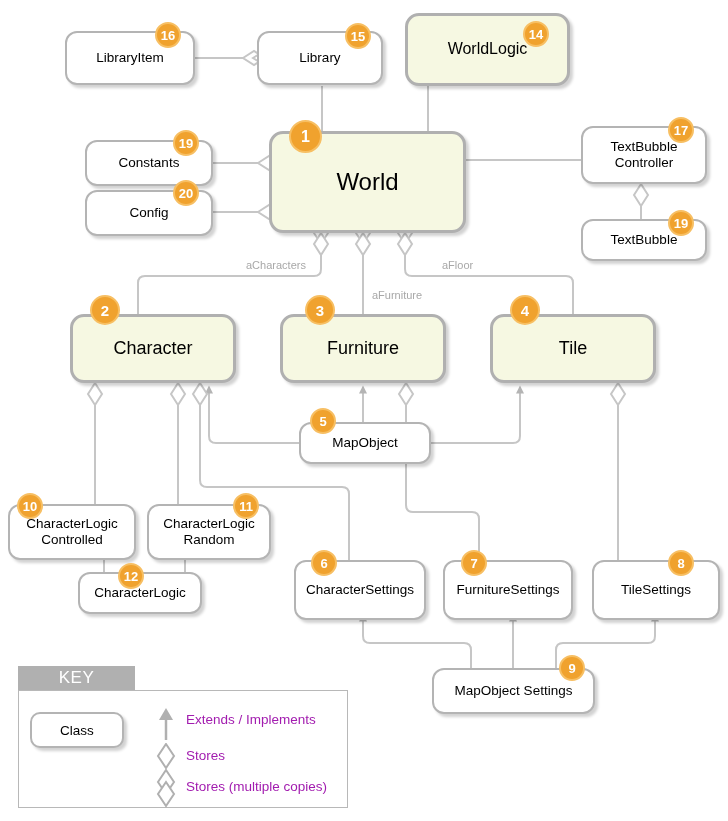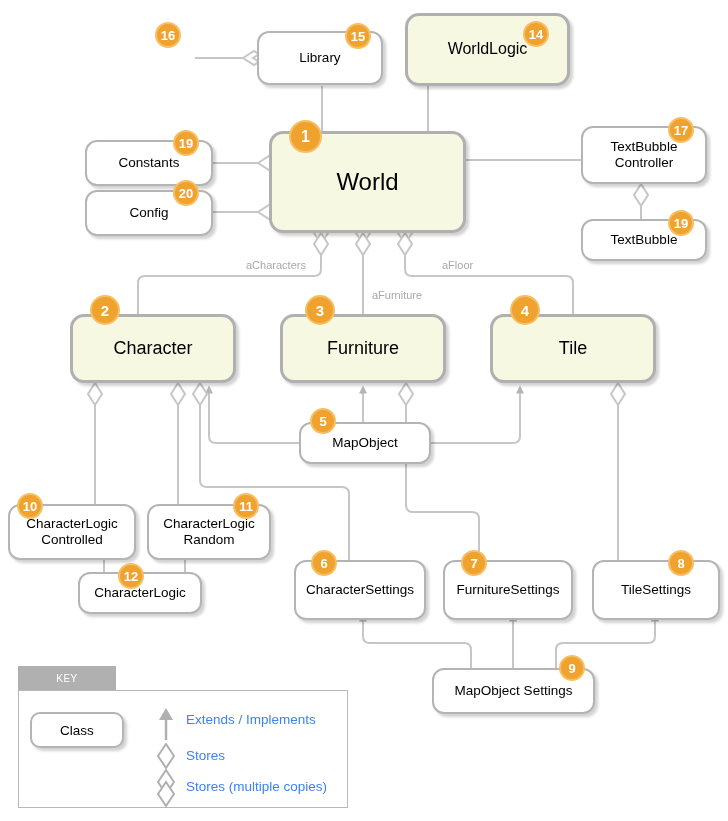--- a/index.html
+++ b/index.html
@@ -81,25 +81,25 @@
     z-index: 6;
     white-space: nowrap;
     background: #ffffff;
     padding: 0 2px;
   }
   
   #key-tab {
     position: absolute;
     left: 18px;
     top: 666px;
-    width: 98px;
+    width: 117px;
     height: 24px;
     background: #b0b0b0;
     color: #ffffff;
-    font-size: 10px;
+    font-size: 17px;
     display: flex;
     align-items: center;
     justify-content: center;
     letter-spacing: 0.5px;
     z-index: 8;
     box-sizing: border-box;
   }
   #key-body {
     position: absolute;
     left: 18px;
@@ -124,21 +124,21 @@
     display: flex;
     align-items: center;
     justify-content: center;
     font-size: 13.5px;
     z-index: 9;
     box-sizing: border-box;
   }
   .key-row-label {
     position: absolute;
     font-size: 13.5px;
-    color: #3b82f6;
+    color: #a21caf;
     z-index: 9;
     white-space: nowrap;
   }
   .key-sym {
     position: absolute;
     z-index: 9;
   }
 </style>
 </head>
 <body>
@@ -227,20 +227,23 @@
       <polygon points="95,383 102,394 95,405 88,394"></polygon>
       <polygon points="178,383 185,394 178,405 171,394"></polygon>
       <polygon points="200,383 207,394 200,405 193,394"></polygon>
 
       <polygon points="406,383 413,394 406,405 399,394"></polygon>
 
       <polygon points="618,383 625,394 618,405 611,394"></polygon>
     </g>
   </svg>
 
+  <div class="node" style="left:65px; top:31px; width:130px; height:54px;">
+    <span>LibraryItem</span>
+  </div>
   <div class="badge" style="left:155px; top:22px;">
       <span>16</span>
     </div>
 
   <div class="node" style="left:257px; top:31px; width:126px; height:54px;">
     <span>Library</span>
   </div>
   <div class="badge" style="left:345px; top:23px;">
       <span>15</span>
     </div>

